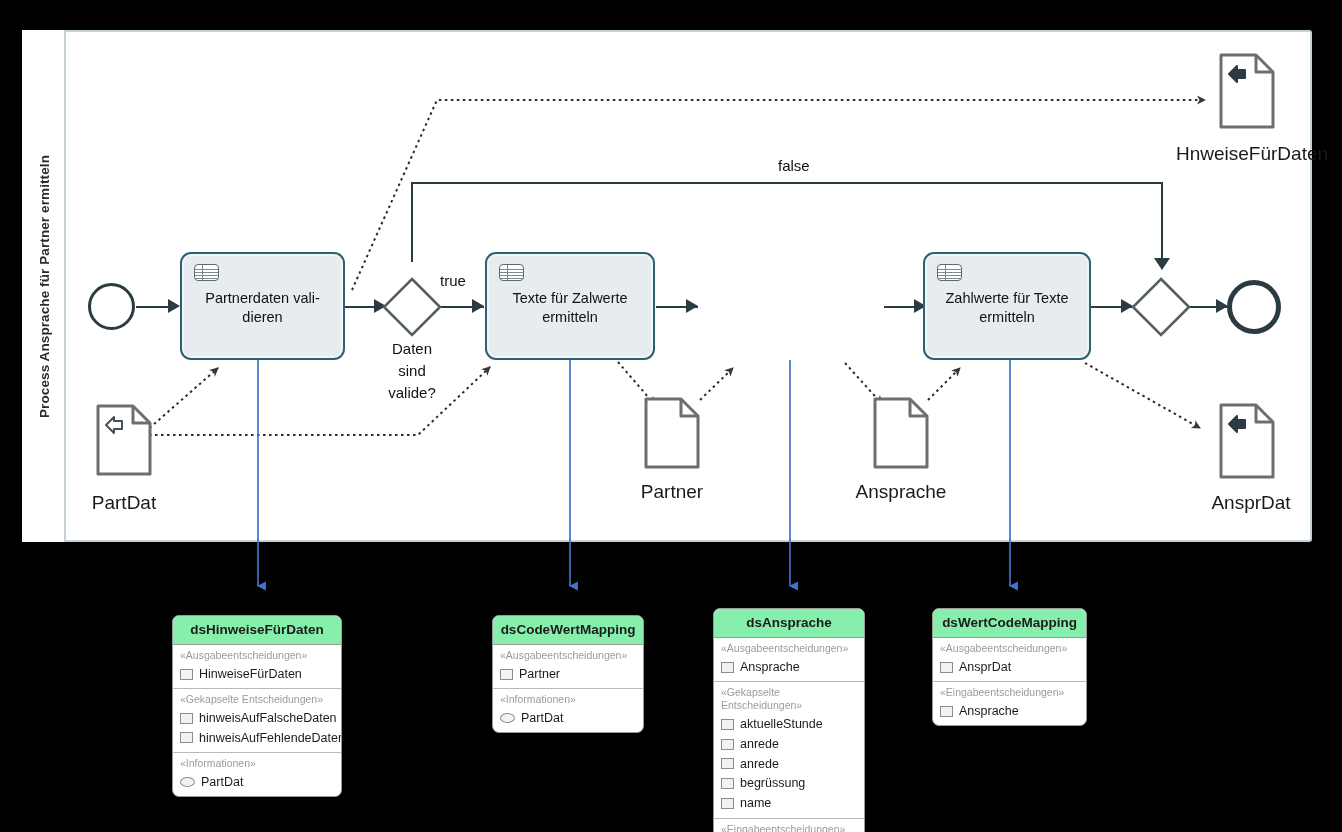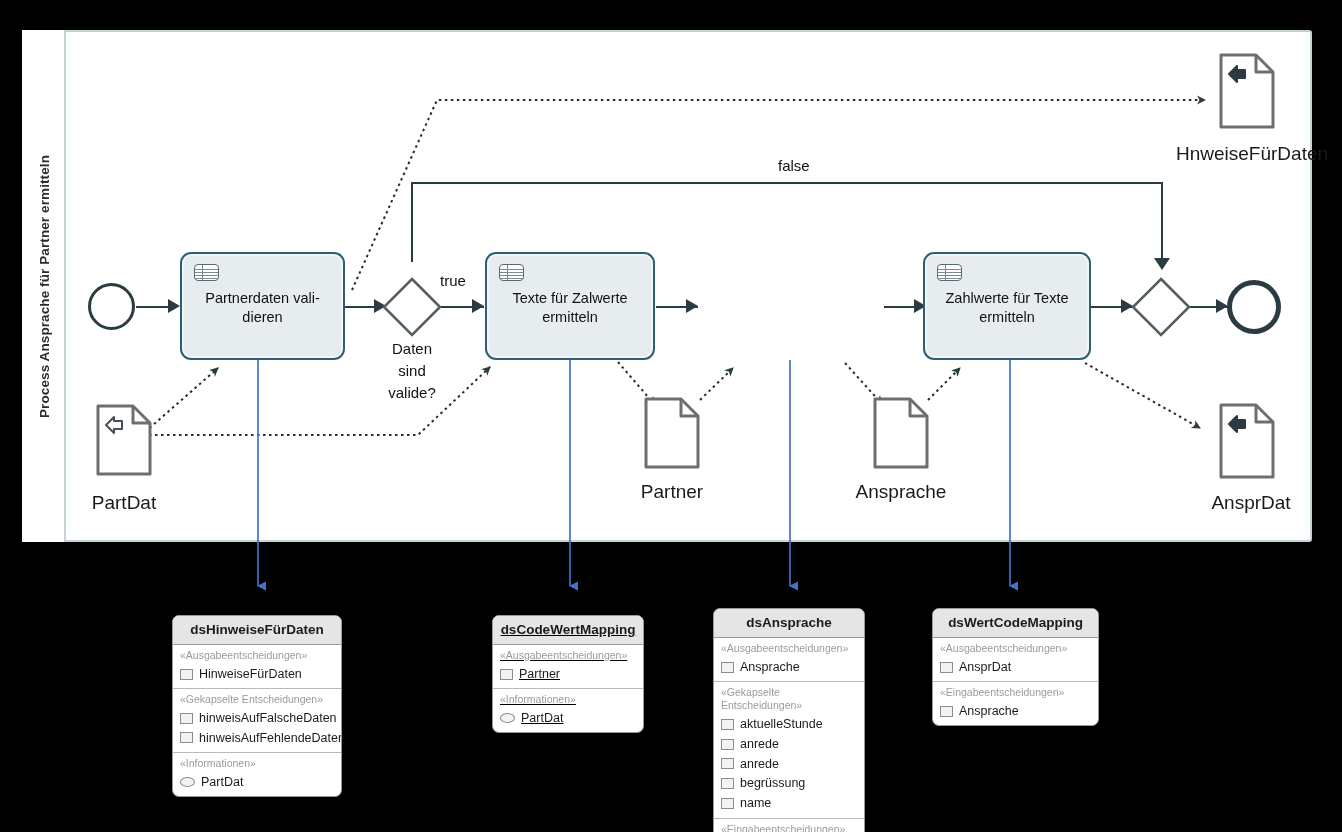--- a/index.html
+++ b/index.html
@@ -56,21 +56,21 @@
 
   
   .assoc{position:absolute;left:0;top:0;width:1342px;height:832px;pointer-events:none;}
 
   
   .blue{position:absolute;left:0;top:0;width:1342px;height:832px;pointer-events:none;}
 
   
   .dsbox{position:absolute;background:#ffffff;border:1px solid #9a9a9a;border-radius:7px;
          box-sizing:border-box;overflow:hidden;box-shadow:1px 1px 2px rgba(0,0,0,.25);}
-  .ds-title{background:#e5e5e5;border-bottom:1px solid #9a9a9a;text-align:center;
+  .ds-title{background:#86efac;border-bottom:1px solid #9a9a9a;text-align:center;
             font-size:13.5px;font-weight:bold;color:#1b1b1b;padding:6px 6px 7px;}
   .ds-sect{border-bottom:1px solid #b9b9b9;padding:3px 5px 4px;}
   .ds-sect:last-child{border-bottom:none;}
   .ds-stereo{font-size:10.5px;color:#9b9b9b;padding:1px 2px 2px;line-height:1.25;}
   .ds-item{display:flex;align-items:center;gap:6px;font-size:12.5px;color:#1b1b1b;
            padding:1.5px 2px;line-height:1.35;}
   .gl-rect{flex:0 0 auto;width:11px;height:9px;border:1px solid #8d8d8d;background:#f2f2f2;}
   .gl-oval{flex:0 0 auto;width:13px;height:8px;border:1px solid #8d8d8d;background:#f2f2f2;border-radius:50%;}
 </style>
 </head>
@@ -270,21 +270,21 @@
         </div>
       </div>
       <div class="ds-sect">
         <div class="ds-stereo">«Informationen»</div>
         <div class="ds-item">
           <span class="gl-oval"></span>
           <span>PartDat</span>
         </div>
       </div>
     </div>
-  <div class="dsbox" id="ds2" style="left:492px;top:615px;width:152px;text-decoration:underline;">
+  <div class="dsbox" id="ds2" style="left:492px;top:615px;width:152px;">
       <div class="ds-title">dsCodeWertMapping</div>
       <div class="ds-sect">
         <div class="ds-stereo">«Ausgabeentscheidungen»</div>
         <div class="ds-item">
           <span class="gl-rect"></span>
           <span>Partner</span>
         </div>
       </div>
       <div class="ds-sect">
         <div class="ds-stereo">«Informationen»</div>
@@ -323,21 +323,21 @@
         </div>
         <div class="ds-item">
           <span class="gl-rect"></span>
           <span>name</span>
         </div>
       </div>
       <div class="ds-sect">
         <div class="ds-stereo">«Eingabeentscheidungen»</div>
       </div>
     </div>
-  <div class="dsbox" id="ds4" style="left:932px;top:608px;width:167px;">
+  <div class="dsbox" id="ds4" style="left:932px;top:608px;width:155px;">
       <div class="ds-title">dsWertCodeMapping</div>
       <div class="ds-sect">
         <div class="ds-stereo">«Ausgabeentscheidungen»</div>
         <div class="ds-item">
           <span class="gl-rect"></span>
           <span>AnsprDat</span>
         </div>
       </div>
       <div class="ds-sect">
         <div class="ds-stereo">«Eingabeentscheidungen»</div>

